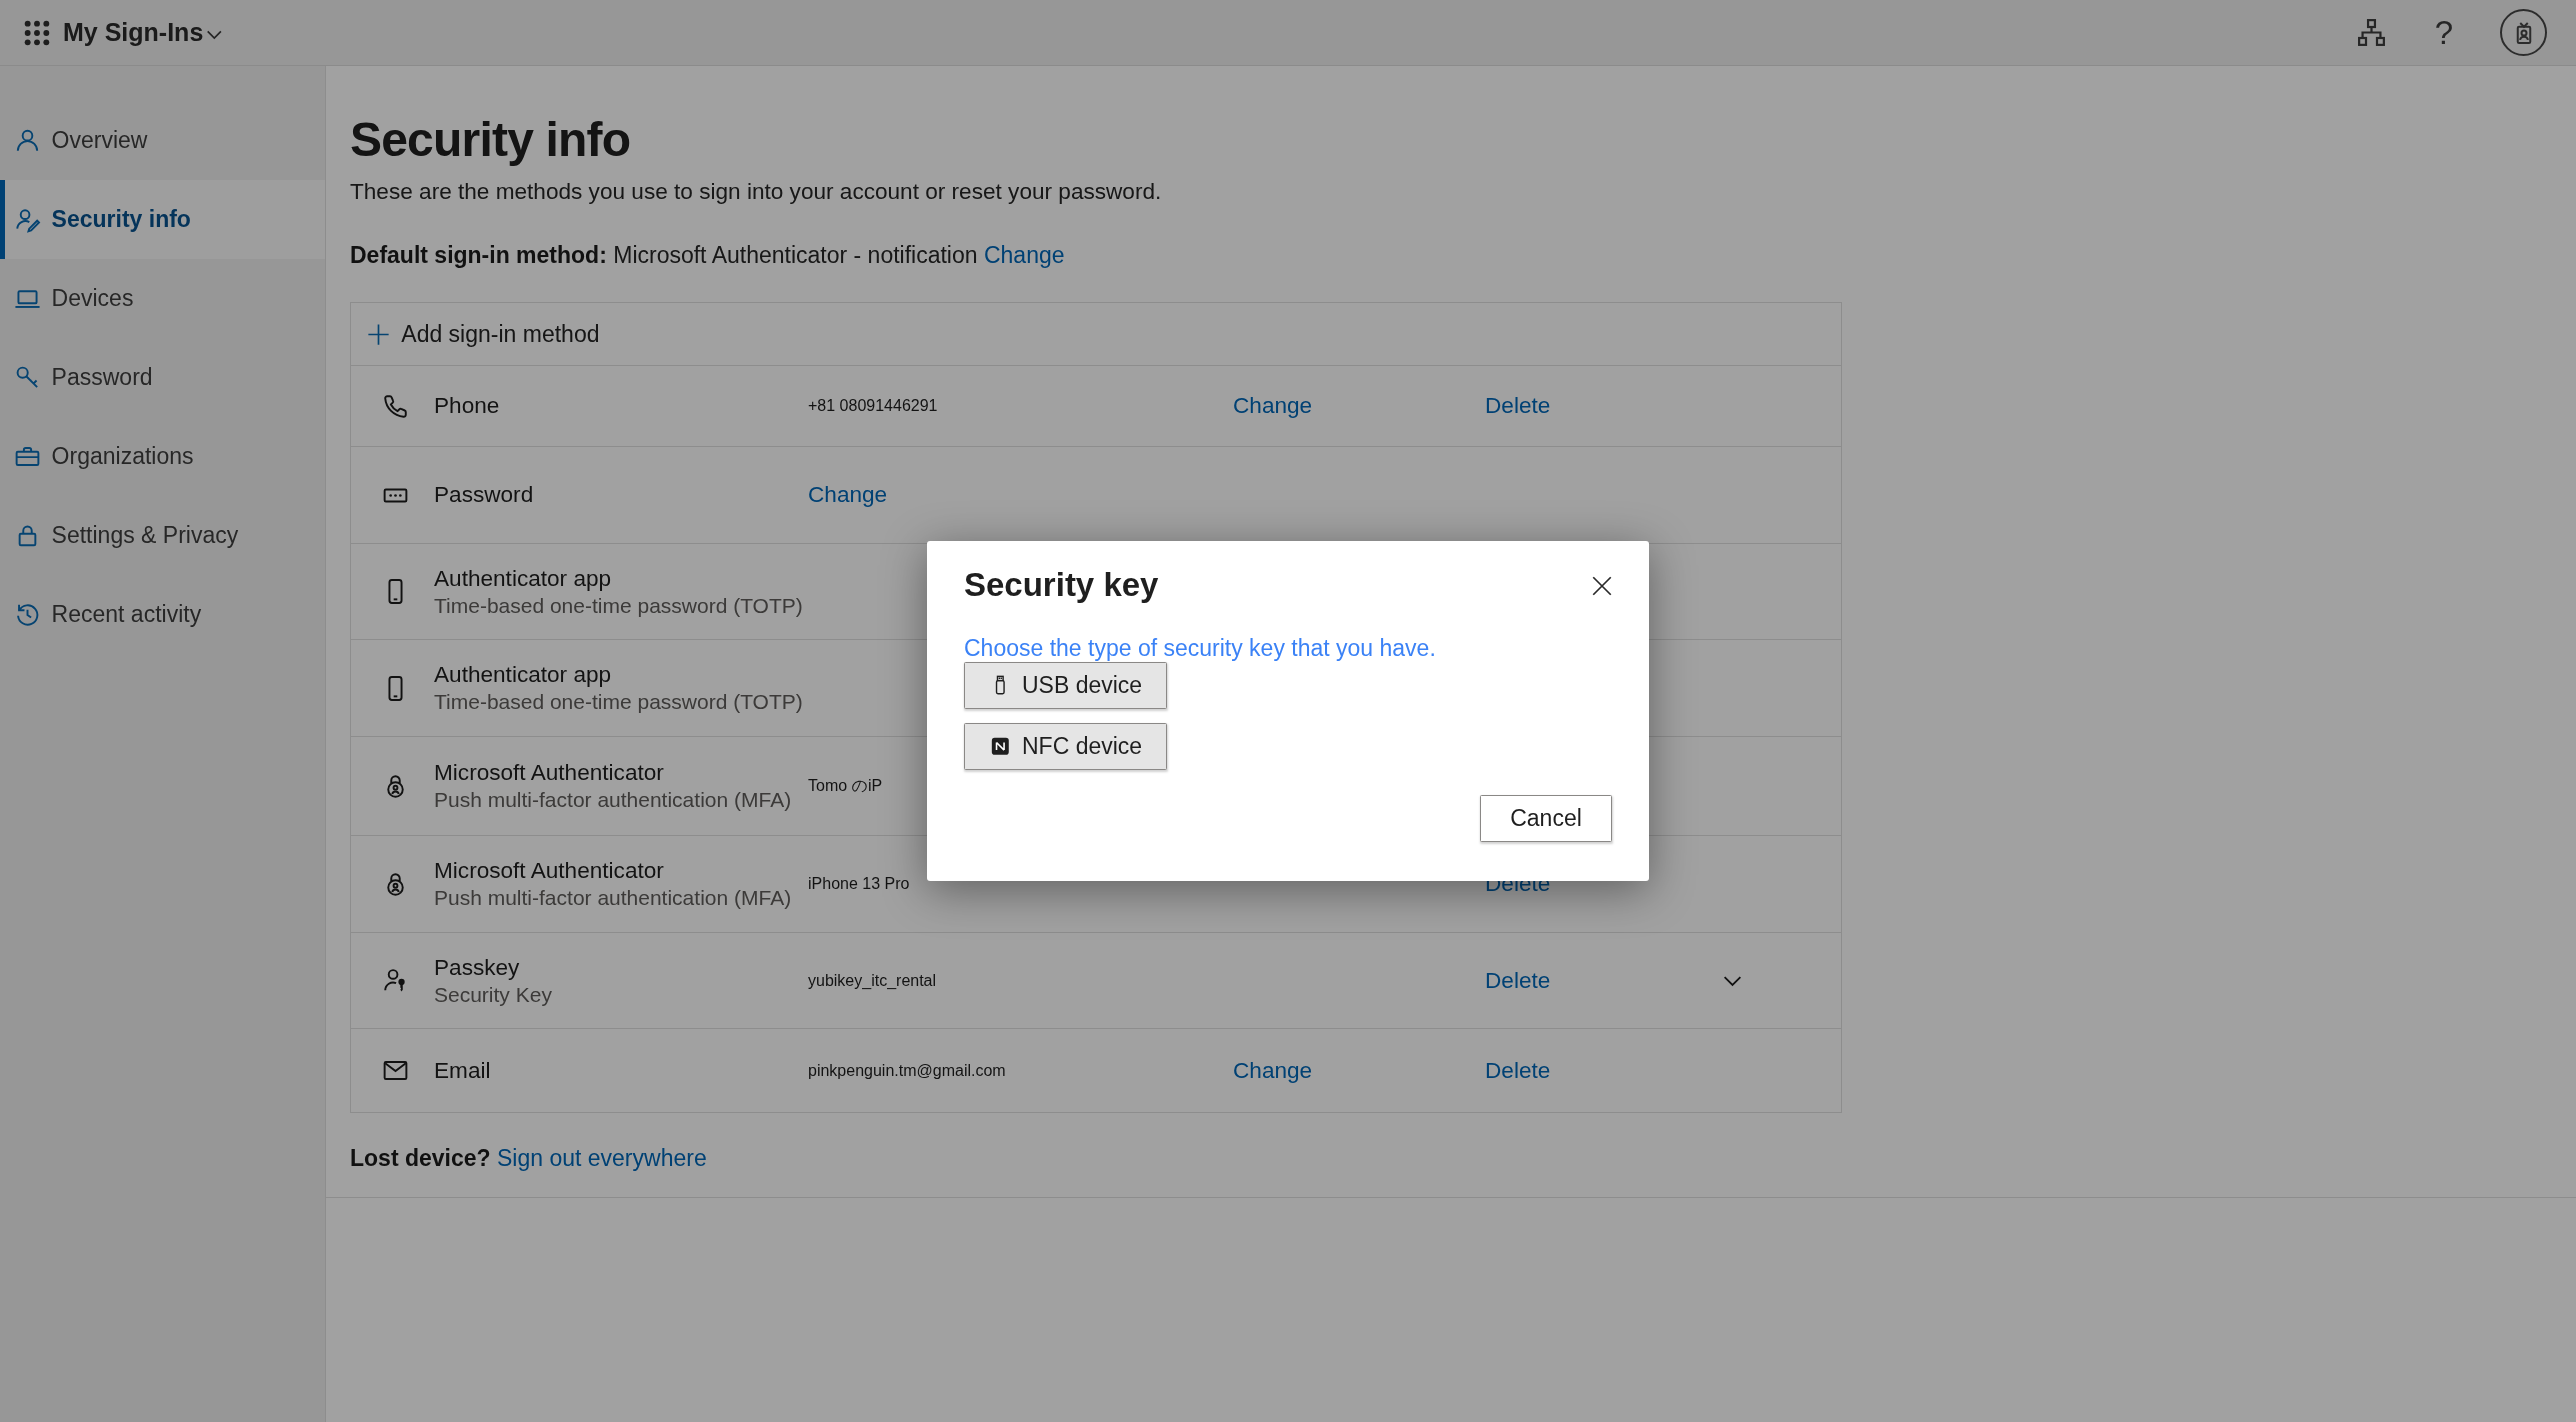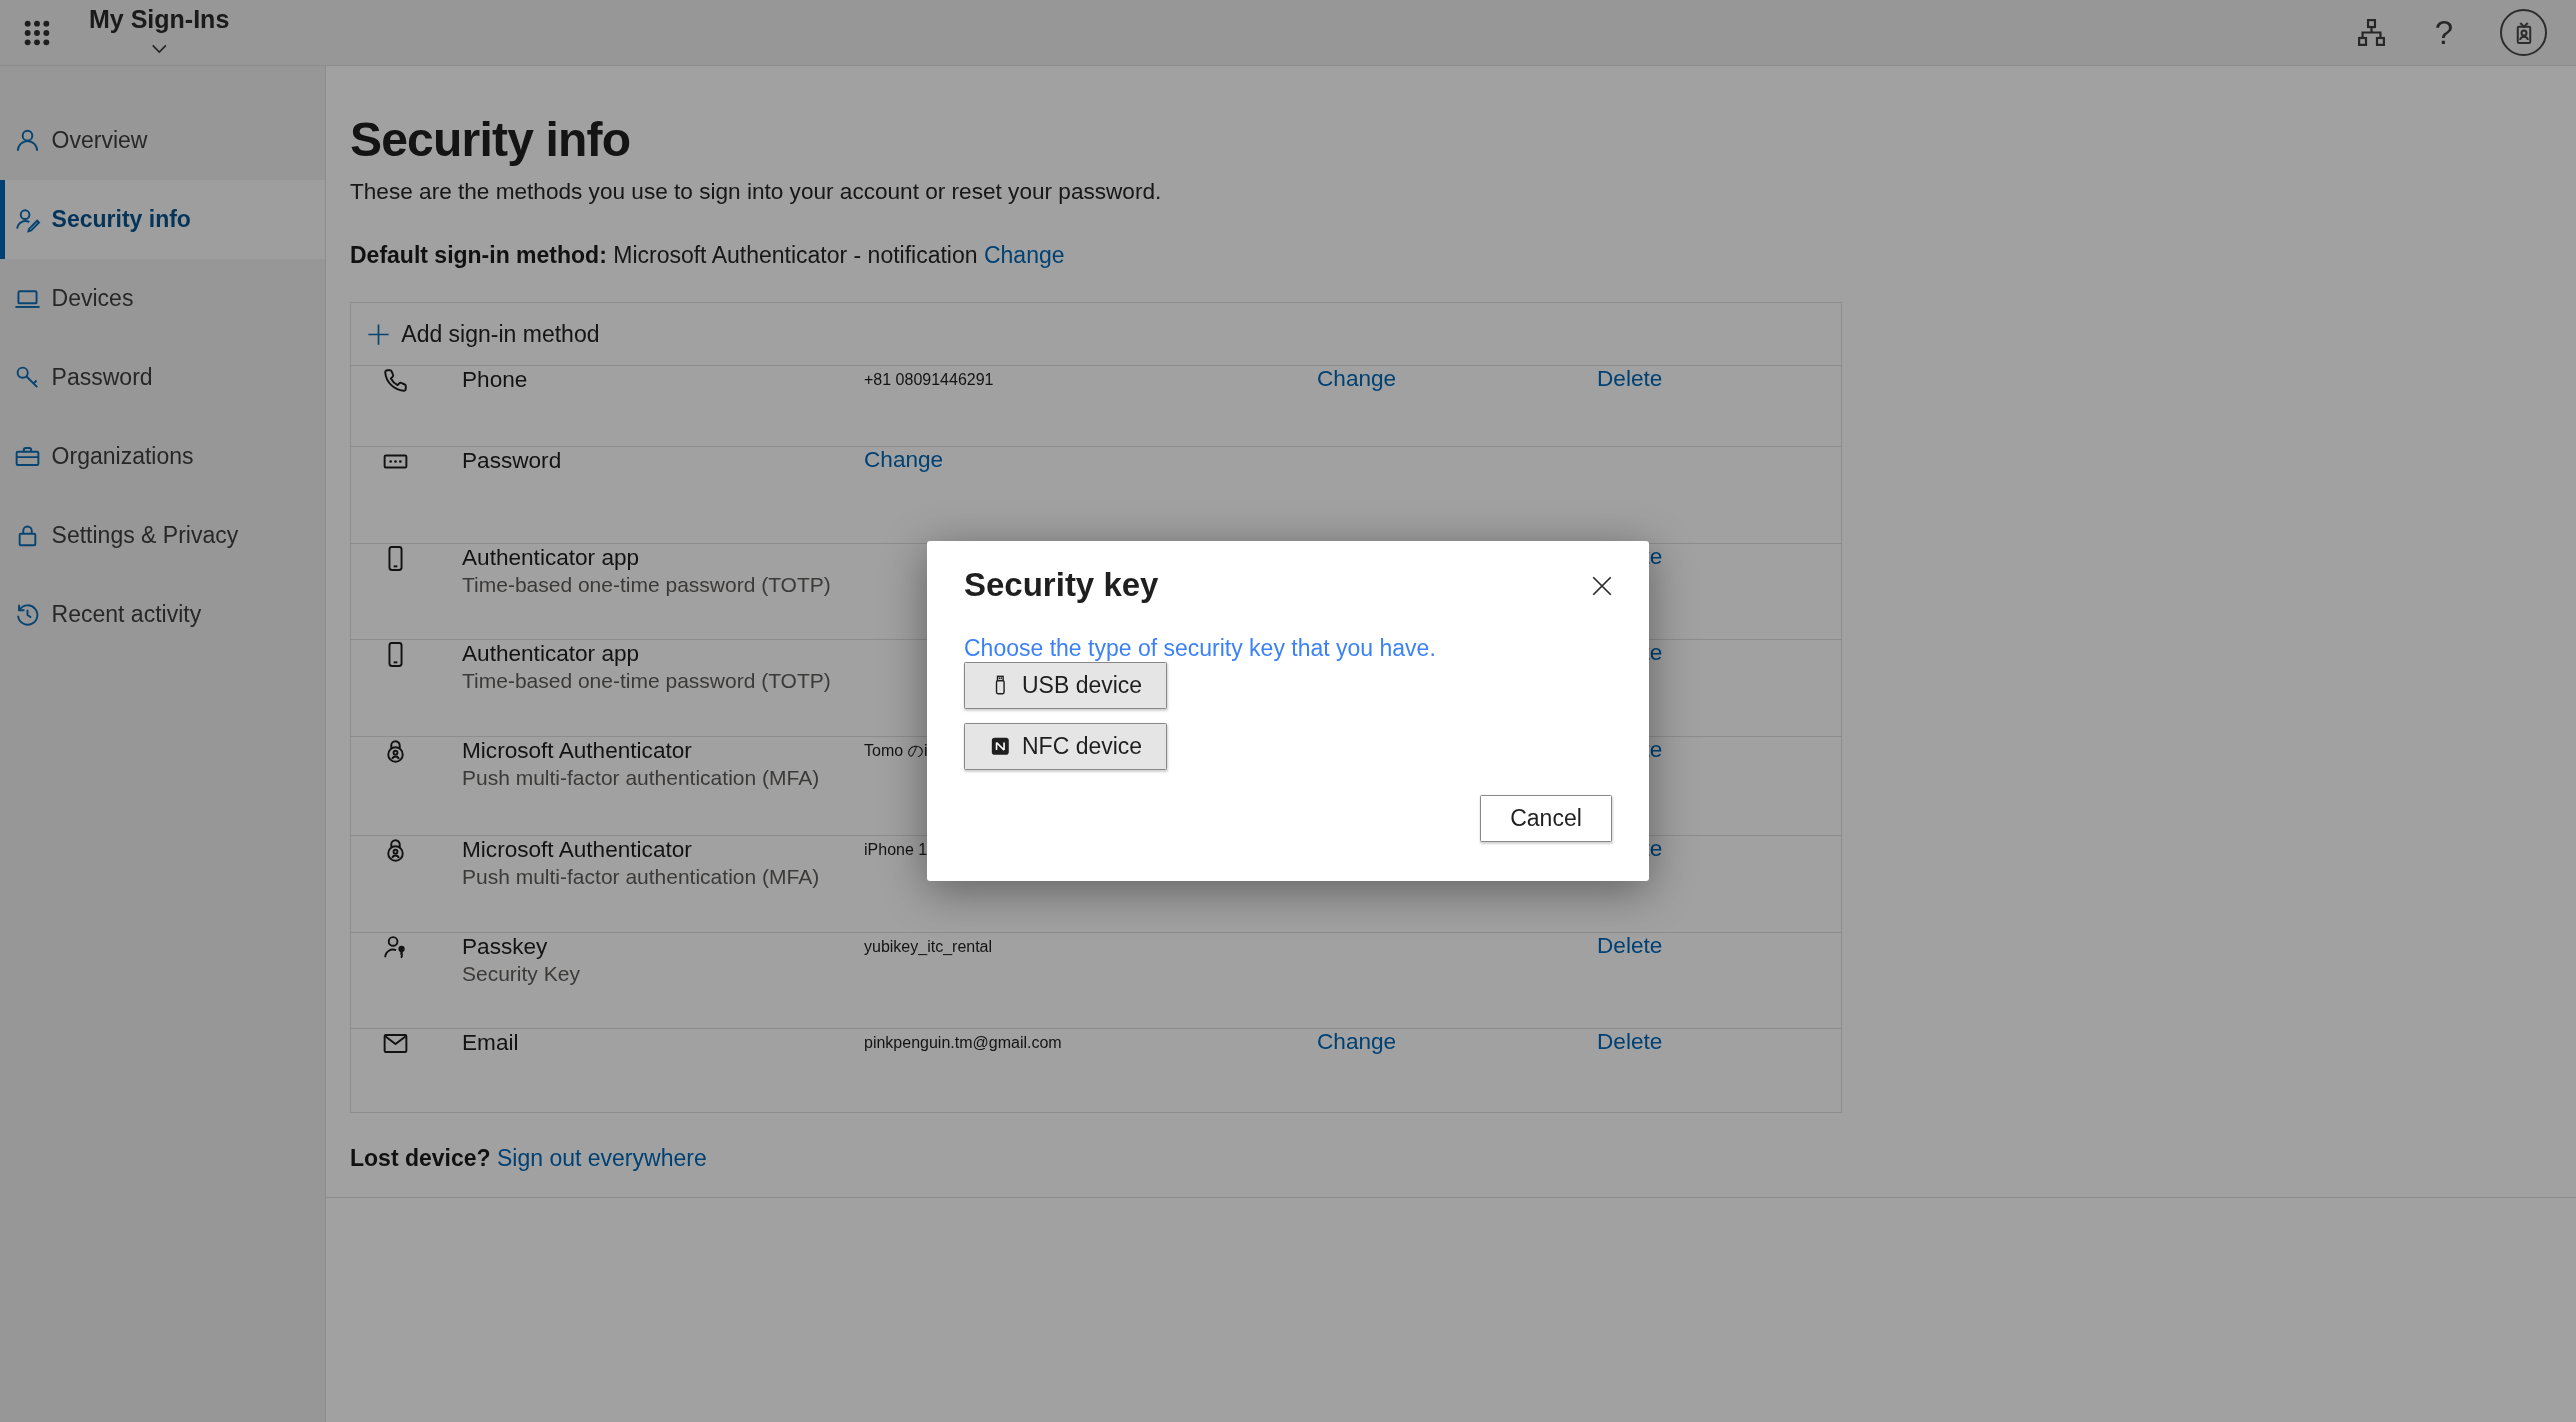--- a/index.html
+++ b/index.html
@@ -17,21 +17,21 @@
   }
   svg{display:block;}
 
   
   .topbar{
     position:absolute;left:0;top:0;width:2576px;height:66px;
     background:#efefef;border-bottom:0.8px solid #dcdcdc;
     display:flex;align-items:center;z-index:1;
   }
   .waffle{width:32px;height:32px;margin-left:21px;color:#303030;cursor:pointer;}
-  .app-title{margin-left:36px;font-size:25px;font-weight:700;color:#2b2b2b;display:flex;align-items:center;cursor:pointer;flex-direction:column;}
+  .app-title{margin-left:10px;font-size:25px;font-weight:700;color:#2b2b2b;display:flex;align-items:center;cursor:pointer;}
   .app-title .chev{width:22.6px;height:22.6px;color:#3a3a3a;margin-top:3px;}
   .topbar-right{margin-left:auto;display:flex;align-items:center;gap:47px;margin-right:29px;}
   .tb-ic{width:33px;height:33px;color:#3d3d3d;cursor:pointer;}
   .qmark{font-size:33px;font-weight:400;color:#3d3d3d;cursor:pointer;line-height:33px;}
   .avatar{
     width:47px;height:47px;border:2.3px solid #474747;border-radius:50%;
     display:flex;align-items:center;justify-content:center;color:#474747;cursor:pointer;
   }
 
   
@@ -57,21 +57,21 @@
   .page-desc{position:absolute;left:24px;top:113px;font-size:22.6px;color:#272727;}
   .default-line{position:absolute;left:24px;top:176px;font-size:23px;color:#272727;}
   .default-line b{font-weight:700;color:#1b1b1b;}
   .link{color:var(--accent);cursor:pointer;text-decoration:none;}
 
   
   .methods-table{
     position:absolute;left:24px;top:236px;width:1492px;
     border:0.8px solid var(--line);background:#fff;
   }
-  .trow{display:flex;align-items:flex-start;border-bottom:0.8px solid var(--line);padding-left:30px;gap:28px;}
+  .trow{display:flex;align-items:center;border-bottom:0.8px solid var(--line);padding-left:30px;}
   .trow:last-child{border-bottom:none;}
   .add-row{height:63px;display:flex;align-items:center;padding-left:14.3px;cursor:pointer;border-bottom:0.8px solid var(--line);}
   .plus-ic{width:27px;height:27px;color:#0b6cb4;flex:none;}
   .add-label{margin-left:9px;font-size:23px;color:#242424;}
   .m-icon{width:29px;height:29px;color:#1d1d1d;flex:none;}
   .name-col{width:374px;margin-left:24px;flex:none;}
   .m-name{font-size:22.6px;color:#1f1f1f;line-height:28px;}
   .m-sub{font-size:21px;color:var(--muted);line-height:26px;}
   .value-col{width:425px;flex:none;font-size:16px;color:#1f1f1f;line-height:28px;}
   .change-col{width:252px;flex:none;font-size:22.6px;}

